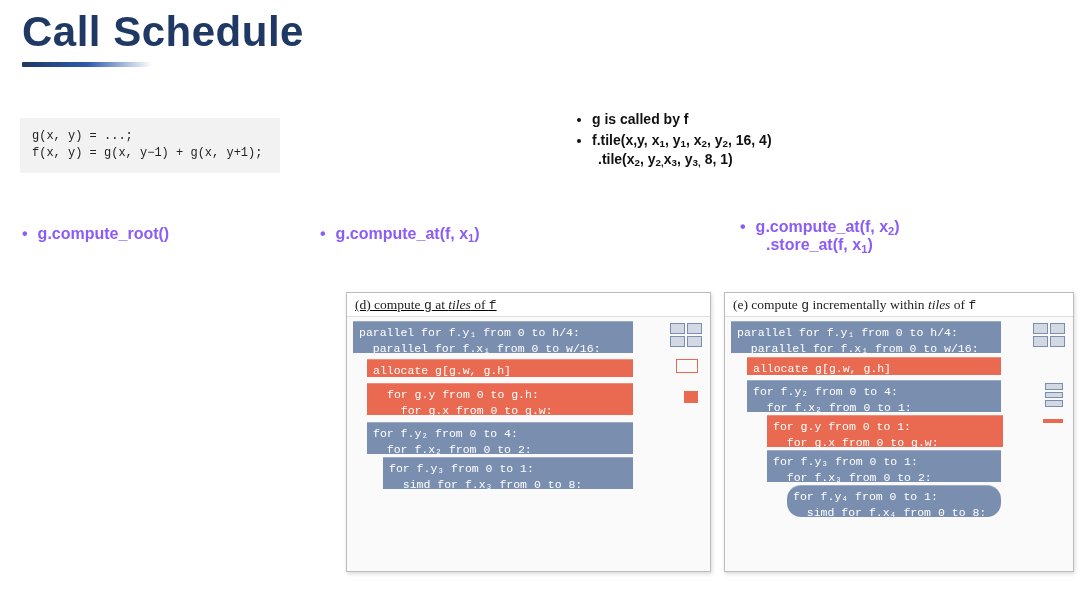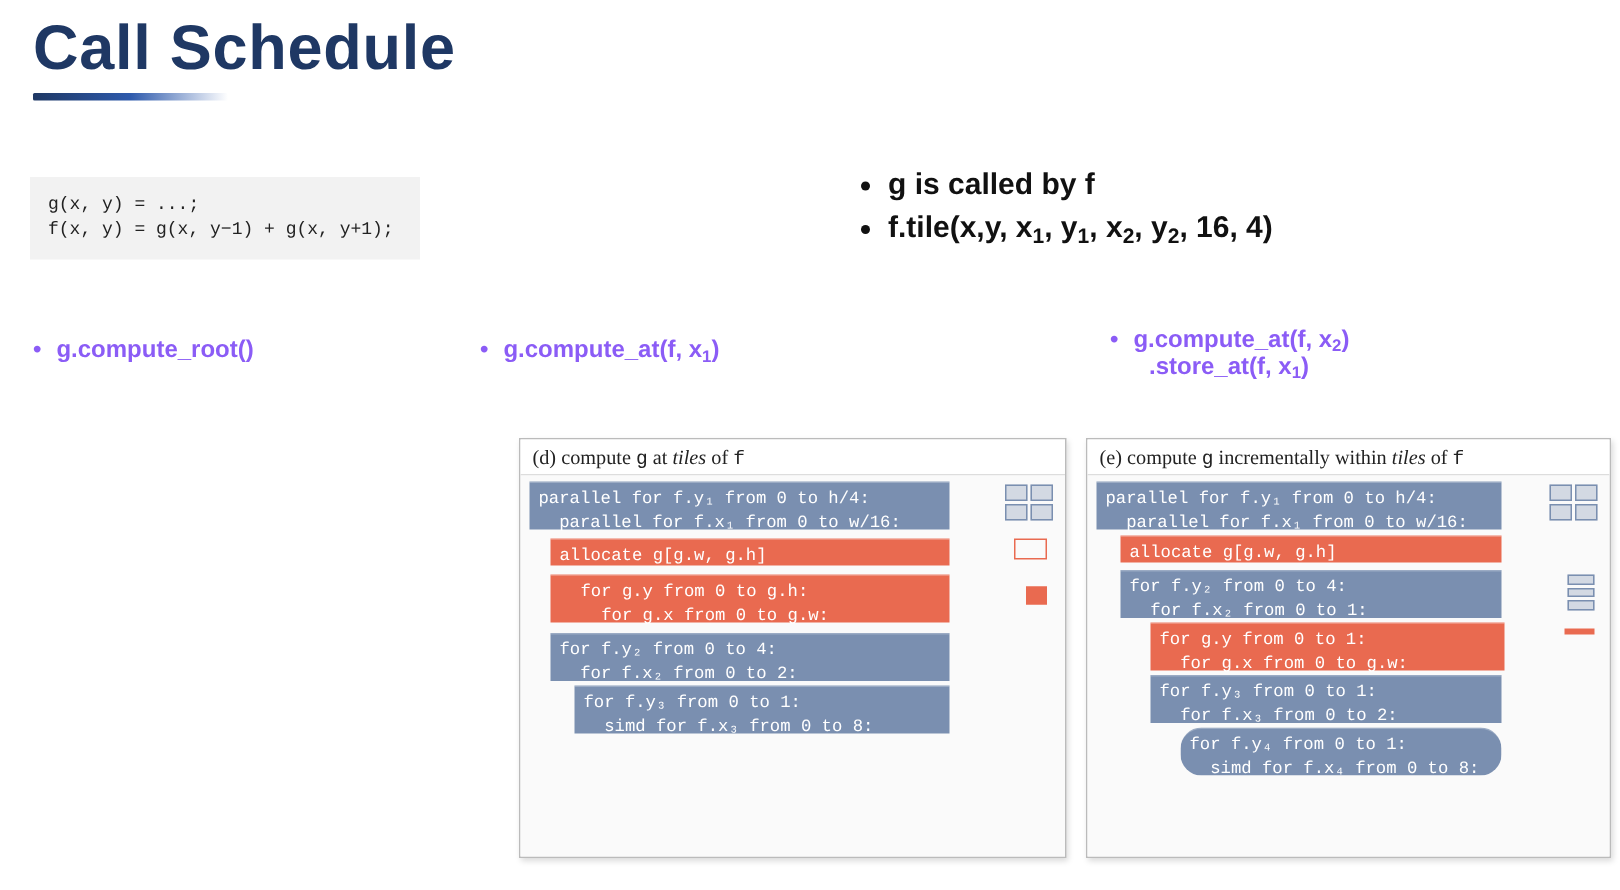--- a/index.html
+++ b/index.html
@@ -38,21 +38,21 @@
       font-family: "Courier New", monospace;
       font-size: 12px;
       color: #222;
       line-height: 1.45;
       white-space: pre;
     }
     .right-notes {
       position: absolute;
       top: 110px;
       left: 570px;
-      font-size: 20px;
+      font-size: 14px;
       color: #111;
       font-weight: 700;
     }
     .right-notes ul { list-style: disc; margin-left: 22px; }
     .right-notes li { margin-bottom: 2px; line-height: 1.35; }
     .right-notes .indent { margin-left: 6px; display:block; }
 
     .bullet-row {
       position: absolute;
       font-size: 16px;
@@ -66,21 +66,21 @@
     .b2 { top: 225px; left: 320px; }
     .b3 { top: 218px; left: 740px; }
 
     
     .panel {
       position: absolute;
       background: #ffffff;
       border: 1px solid #bbb;
       box-shadow: 1px 2px 4px rgba(0,0,0,0.15);
     }
-    .panel-d { top: 292px; left: 346px; width: 365px; height: 280px; }
+    .panel-d { top: 292px; left: 346px; width: 365px; height: 280px; text-decoration: underline; }
     .panel-e { top: 292px; left: 724px; width: 350px; height: 280px; }
 
     .panel-header {
       font-family: Georgia, "Times New Roman", serif;
       font-size: 13.5px;
       padding: 4px 8px 3px;
       background: #fff;
       border-bottom: 1px solid #ddd;
       color: #222;
     }
@@ -146,20 +146,21 @@
 <div class="title-underline"></div>
 
 <div class="code-block">g(x, y) = ...;
 f(x, y) = g(x, y−1) + g(x, y+1);</div>
 
 <div class="right-notes">
   <ul>
     <li>g  is called by f</li>
     <li>
       <span>f.tile(x,y, x<sub>1</sub>, y<sub>1</sub>, x<sub>2</sub>, y<sub>2</sub>, 16, 4)</span>
+      <span class="indent">.tile(x<sub>2</sub>, y<sub>2,</sub>x<sub>3</sub>, y<sub>3,</sub> 8, 1)</span>
     </li>
   </ul>
 </div>
 
 <div class="bullet-row b1"><span class="dot"></span><span>g.compute_root()</span></div>
 <div class="bullet-row b2"><span class="dot"></span><span>g.compute_at(f, x<sub>1</sub>)</span></div>
 <div class="bullet-row b3">
   <span class="dot"></span><span>g.compute_at(f, x<sub>2</sub>)</span>
   <span class="sub-indent">.store_at(f, x<sub>1</sub>)</span>
 </div>

